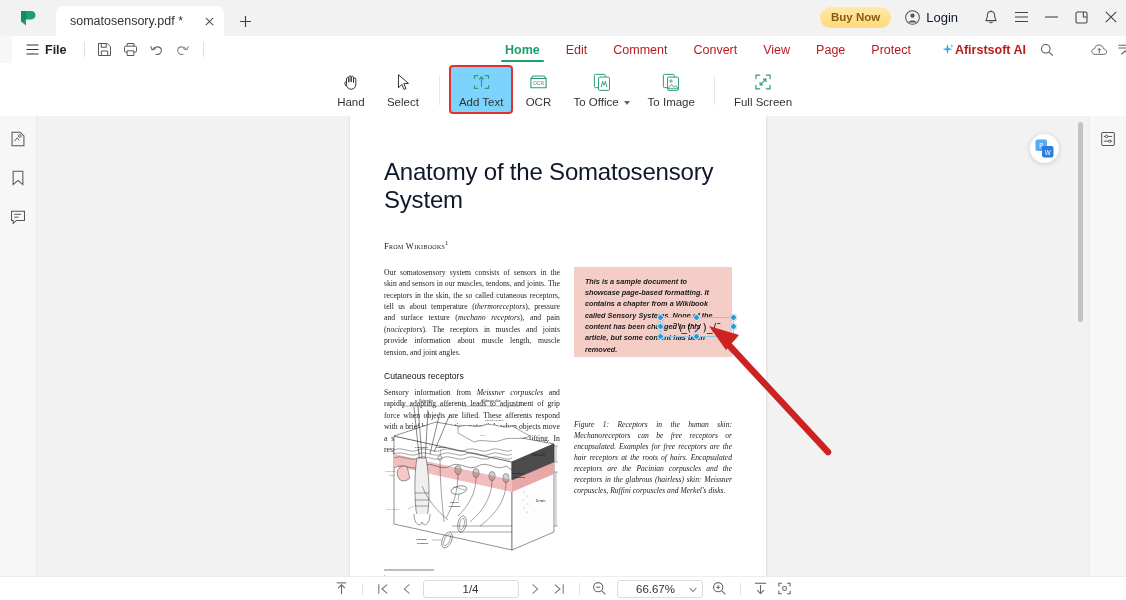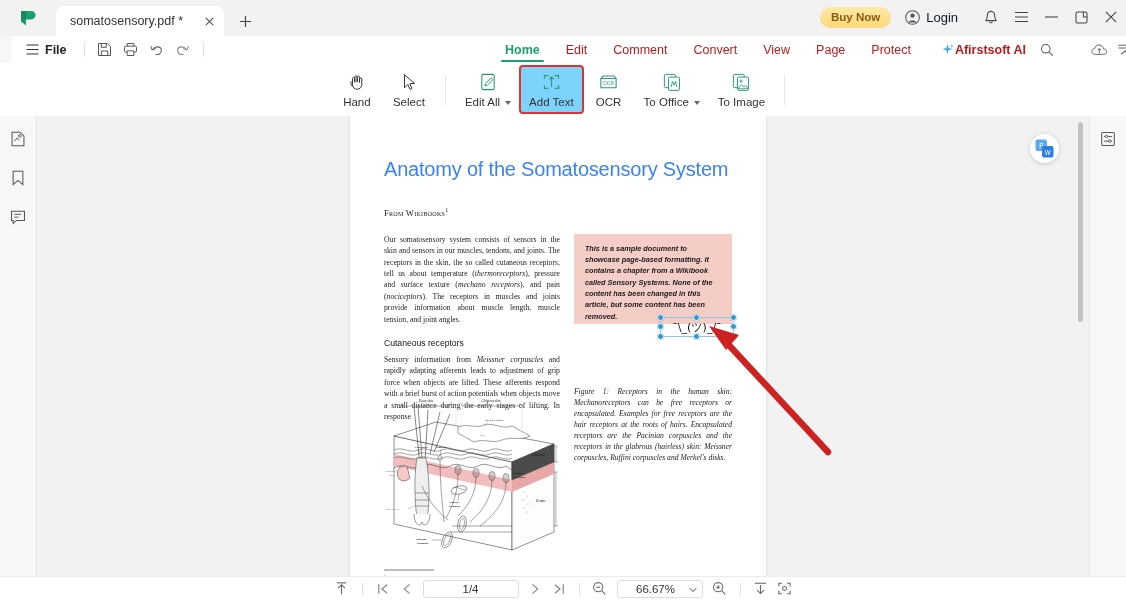--- a/index.html
+++ b/index.html
@@ -134,21 +134,21 @@
   }
   .pdf-float {
     position: absolute; right: 30px; top: 18px;
     width: 29px; height: 29px; border-radius: 50%;
     background: #ffffff; box-shadow: 0 1px 5px rgba(0,0,0,0.17);
     display: flex; align-items: center; justify-content: center;
   }
 
   
   .doc { position: absolute; left: 0; top: 0; width: 416px; height: 560px; padding: 42px 34px 0 34px; }
-  .doc-title { font-family: "Liberation Sans", sans-serif; font-size: 20px; color: #3b82f6; font-weight: normal; letter-spacing: -0.2px; }
+  .doc-title { font-family: "Liberation Sans", sans-serif; font-size: 24px; color: #0f172a; font-weight: normal; letter-spacing: -0.2px; }
   .doc-from { margin-top: 26px; font-family: "Liberation Serif", serif; font-size: 8.5px; color: #1a1a1a; letter-spacing: 0.3px; }
   .doc-from .sc { font-variant: small-caps; }
   .doc-from sup { font-size: 6px; }
 
   .cols { margin-top: 16px; display: flex; gap: 14px; }
   .colL { width: 178px; }
   .colR { width: 160px; }
   .bodytext {
     font-family: "Liberation Serif", serif;
     font-size: 7.7px; line-height: 1.48; color: #1c1c1c; text-align: justify;
@@ -389,32 +389,20 @@
         <svg width="20" height="20" viewBox="0 0 22 22">
           <path d="M6 3 L6 17.4 L9.7 13.7 L12.2 19.2 L14.3 18.2 L11.9 12.9 L17.1 12.6 Z" fill="none" stroke="#333" stroke-width="1.1" stroke-linejoin="round"></path>
         </svg>
       </span>
       <span class="tlabel">Select</span>
     </div>
 
     <div class="gsep"></div>
 
 
-    <div class="tool">
-      <span class="ticon">
-        <svg width="20" height="20" viewBox="0 0 22 22">
-          <rect x="4.2" y="2.6" width="13.6" height="16.8" rx="1.3" fill="none" stroke="#1f9d6b" stroke-width="1.15"></rect>
-          <path d="M14.4 6.4 L8.2 12.6 L7.6 15.2 L10.2 14.6 L16.4 8.4 Z" fill="none" stroke="#1f9d6b" stroke-width="1.05"></path>
-        </svg>
-      </span>
-      <span class="tlabel">
-        <span>Edit All</span>
-          <i class="caret"></i>
-      </span>
-    </div>
 
     <div class="tool selected">
       <span class="ticon">
         <svg width="21" height="20" viewBox="0 0 22 22">
           <path d="M3.2 7 V4 H7" fill="none" stroke="#2e9b76" stroke-width="1.3" stroke-linecap="round"></path>
           <path d="M18.8 7 V4 H15" fill="none" stroke="#2e9b76" stroke-width="1.3" stroke-linecap="round"></path>
           <path d="M3.2 15 V18 H7" fill="none" stroke="#2e9b76" stroke-width="1.3" stroke-linecap="round"></path>
           <path d="M18.8 15 V18 H15" fill="none" stroke="#2e9b76" stroke-width="1.3" stroke-linecap="round"></path>
           <path d="M11 5.4 V16.4" stroke="#2e9b76" stroke-width="1.25"></path>
           <path d="M8.4 8.1 L11 5.3 L13.6 8.1" fill="none" stroke="#2e9b76" stroke-width="1.25"></path>
@@ -455,20 +443,34 @@
           <rect x="7.2" y="5.6" width="12" height="14.6" rx="1.2" fill="#fff" stroke="#2e9b76" stroke-width="1.1"></rect>
           <circle cx="11" cy="10" r="1.3" fill="none" stroke="#2e9b76" stroke-width="0.95"></circle>
           <path d="M7.6 18.4 L11.6 13.6 L14.4 16.8 L16.2 14.8 L18.8 18.4 Z" fill="none" stroke="#2e9b76" stroke-width="0.95"></path>
         </svg>
       </span>
       <span class="tlabel">To Image</span>
     </div>
 
     <div class="gsep"></div>
 
+    <div class="tool">
+      <span class="ticon">
+        <svg width="20" height="20" viewBox="0 0 22 22">
+          <path d="M3.2 7.4 V3.4 H7.4" fill="none" stroke="#2e9b76" stroke-width="1.3" stroke-linecap="round"></path>
+          <path d="M18.8 7.4 V3.4 H14.6" fill="none" stroke="#2e9b76" stroke-width="1.3" stroke-linecap="round"></path>
+          <path d="M3.2 14.6 V18.6 H7.4" fill="none" stroke="#2e9b76" stroke-width="1.3" stroke-linecap="round"></path>
+          <path d="M18.8 14.6 V18.6 H14.6" fill="none" stroke="#2e9b76" stroke-width="1.3" stroke-linecap="round"></path>
+          <path d="M7.8 14.2 L14.2 7.8" stroke="#2e9b76" stroke-width="1.25"></path>
+          <path d="M14.2 11 V7.8 H11" fill="none" stroke="#2e9b76" stroke-width="1.25"></path>
+          <path d="M7.8 11 V14.2 H11" fill="none" stroke="#2e9b76" stroke-width="1.25"></path>
+        </svg>
+      </span>
+      <span class="tlabel">Full Screen</span>
+    </div>
   </div>
 
   <div class="leftrail">
     <div class="rail-icon">
       <svg width="18" height="18" viewBox="0 0 20 20">
         <path d="M3.4 2.4 H12.4 L16.6 6.6 V17.6 H3.4 Z" fill="none" stroke="#555" stroke-width="1.15"></path>
         <path d="M6 12.6 L9 8.8 L11.4 11.6" fill="none" stroke="#555" stroke-width="1.05"></path>
         <circle cx="12" cy="6.6" r="1.5" fill="none" stroke="#555" stroke-width="1.05"></circle>
       </svg>
     </div>

